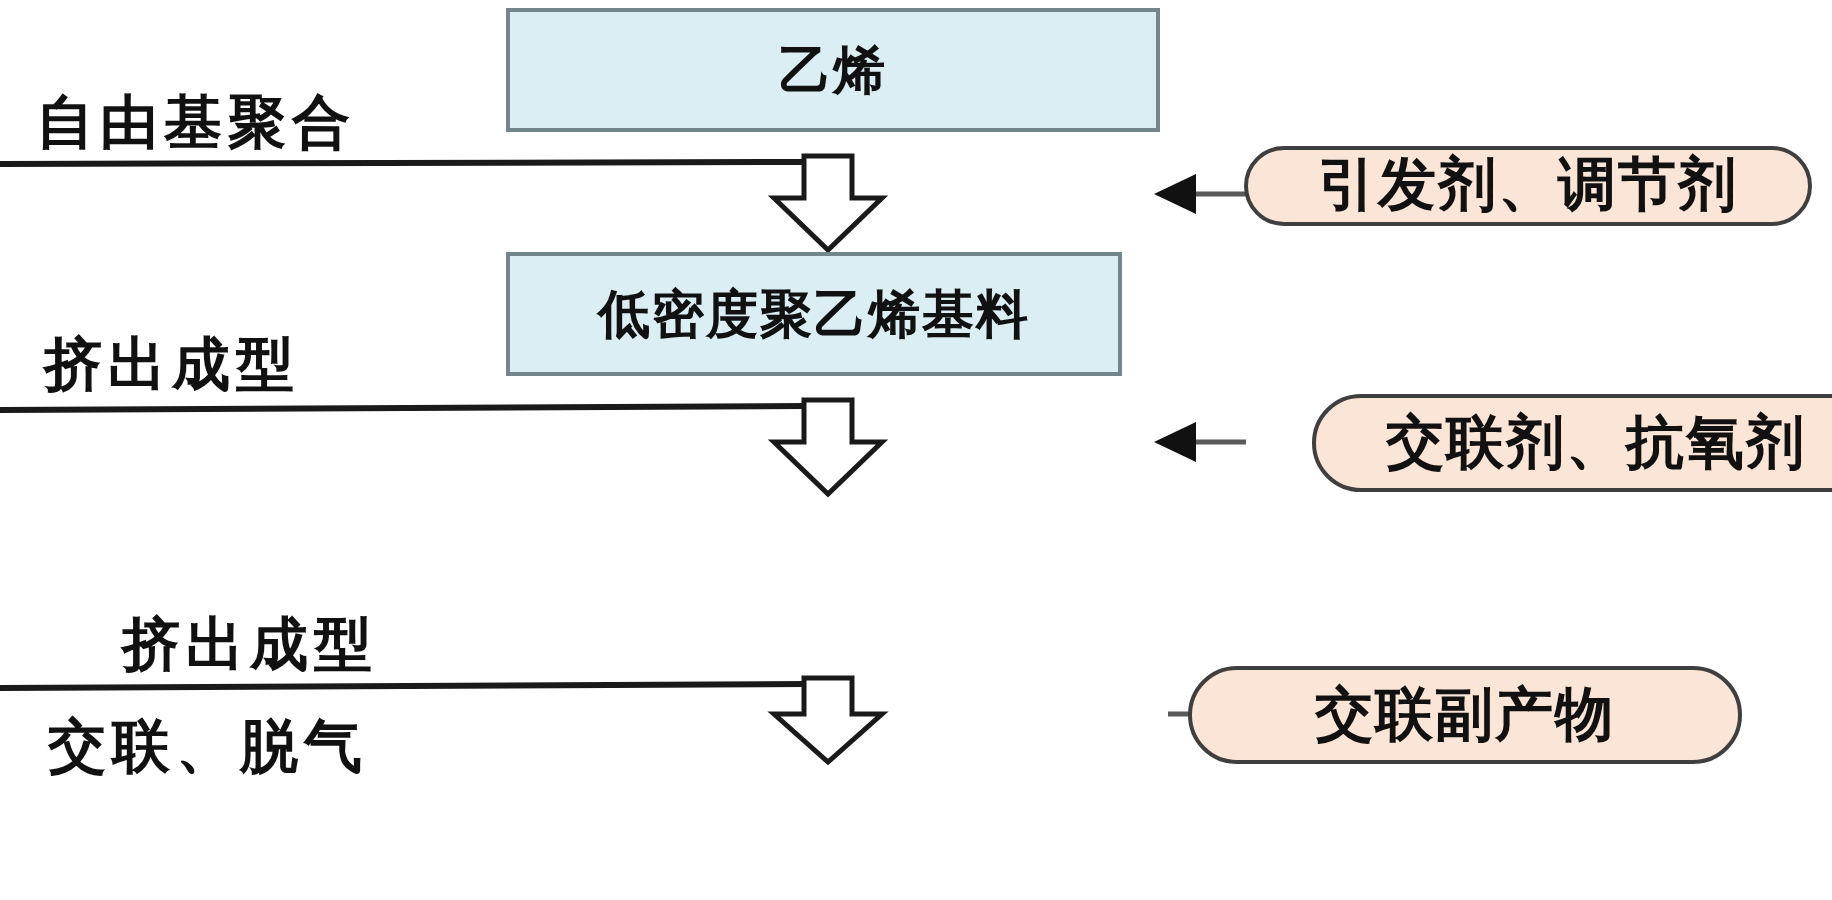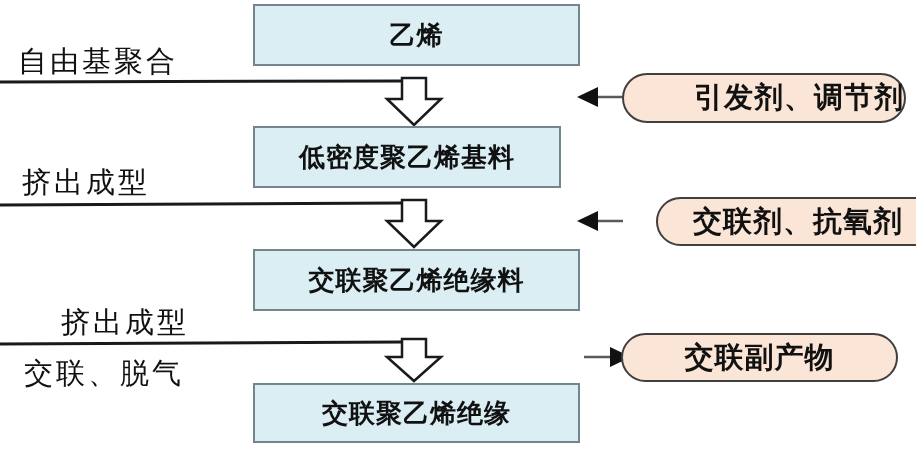--- a/index.html
+++ b/index.html
@@ -45,21 +45,21 @@
     justify-content: center;
     font-size: 29px;
     font-weight: 700;
     color: #111111;
     letter-spacing: 1px;
     white-space: nowrap;
   }
   .proc-label {
     position: absolute;
     font-size: 29px;
-    font-weight: 400;
+    font-weight: 700;
     color: #111111;
     letter-spacing: 3px;
     white-space: nowrap;
   }
 </style>
 </head>
 <body>
 
 <div class="canvas">
 
@@ -88,43 +88,37 @@
       <polygon points="631,357 610,347 610,367" fill="#111111"></polygon>
     </g>
   </svg>
 
   <div class="flow-box" style="left:253px; top:4px; width:327px; height:62px;">
     <span>乙烯</span>
   </div>
   <div class="flow-box" style="left:253px; top:126px; width:308px; height:62px;">
     <span>低密度聚乙烯基料</span>
   </div>
-  <div class="flow-box" style="left:253px; top:249px; width:327px; height:62px;">
-    <span>交联聚乙烯绝缘料</span>
-  </div>
-  <div class="flow-box" style="left:253px; top:383px; width:327px; height:60px;">
-    <span>交联聚乙烯绝缘</span>
-  </div>
 
   <div class="proc-label" style="left:18px; top:42px;">
     <span>自由基聚合</span>
   </div>
   <div class="proc-label" style="left:22px; top:163px;">
     <span>挤出成型</span>
   </div>
   <div class="proc-label" style="left:61px; top:303px;">
     <span>挤出成型</span>
   </div>
   <div class="proc-label" style="left:24px; top:354px;">
     <span>交联、脱气</span>
   </div>
 
-  <div class="side-note" style="left:622px; top:73px; width:284px; height:50px;justify-content:flex-end;">
+  <div class="side-note" style="left:622px; top:73px; width:284px; height:40px;">
     <span>引发剂、调节剂</span>
   </div>
   <div class="side-note" style="left:656px; top:197px; width:284px; height:49px;">
     <span>交联剂、抗氧剂</span>
   </div>
-  <div class="side-note" style="left:621px; top:333px; width:277px; height:49px;">
+  <div class="side-note" style="left:594px; top:333px; width:277px; height:49px;">
     <span>交联副产物</span>
   </div>
 
 </div>
 
 </body></html>

